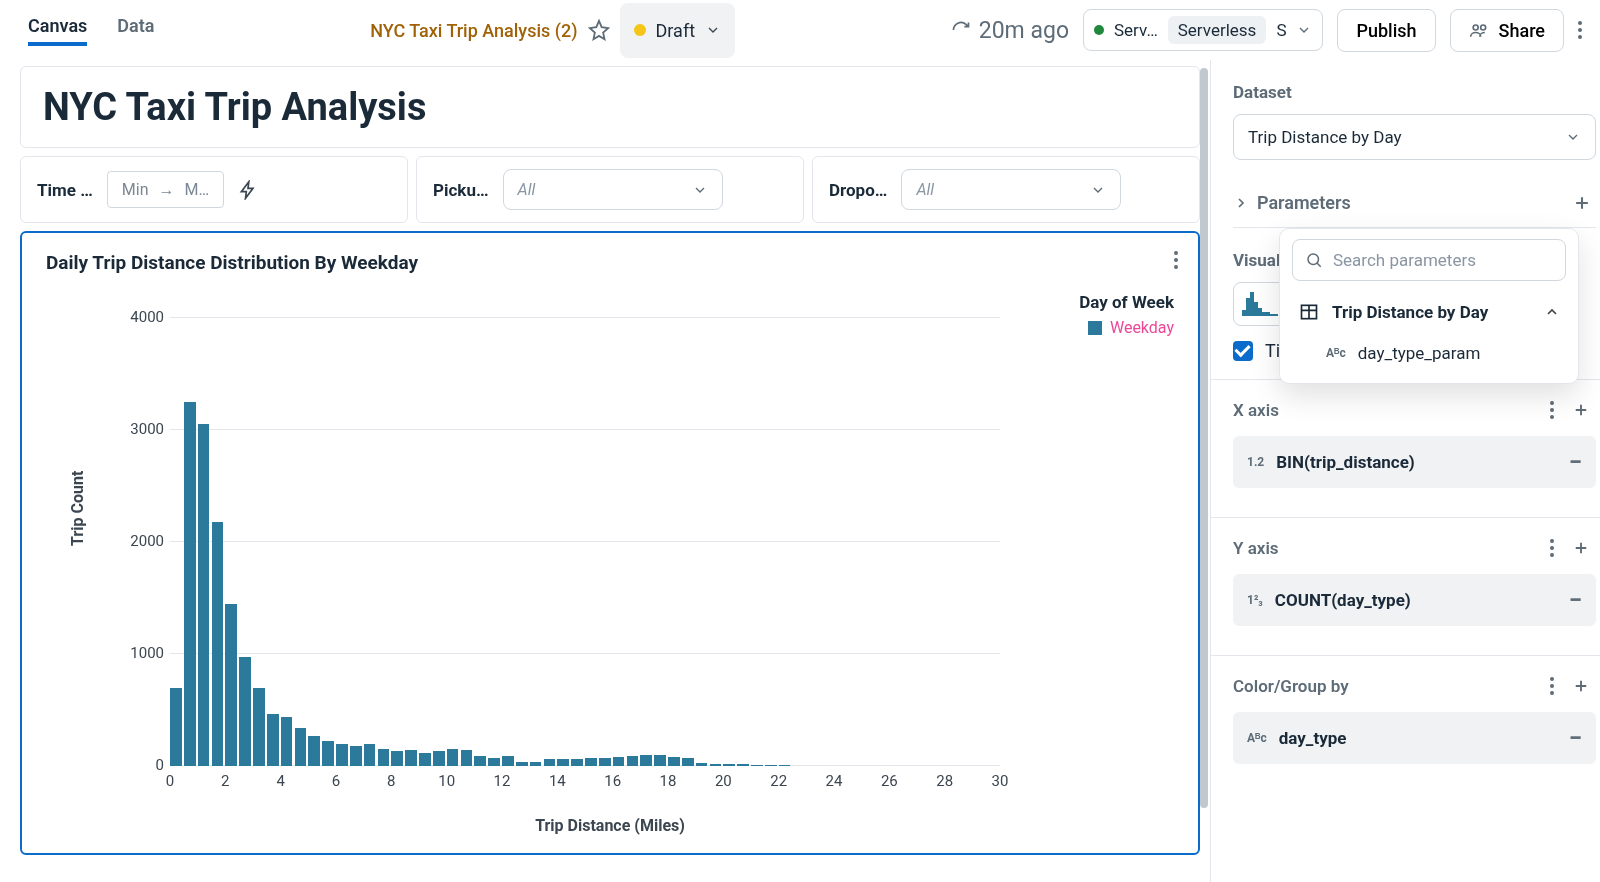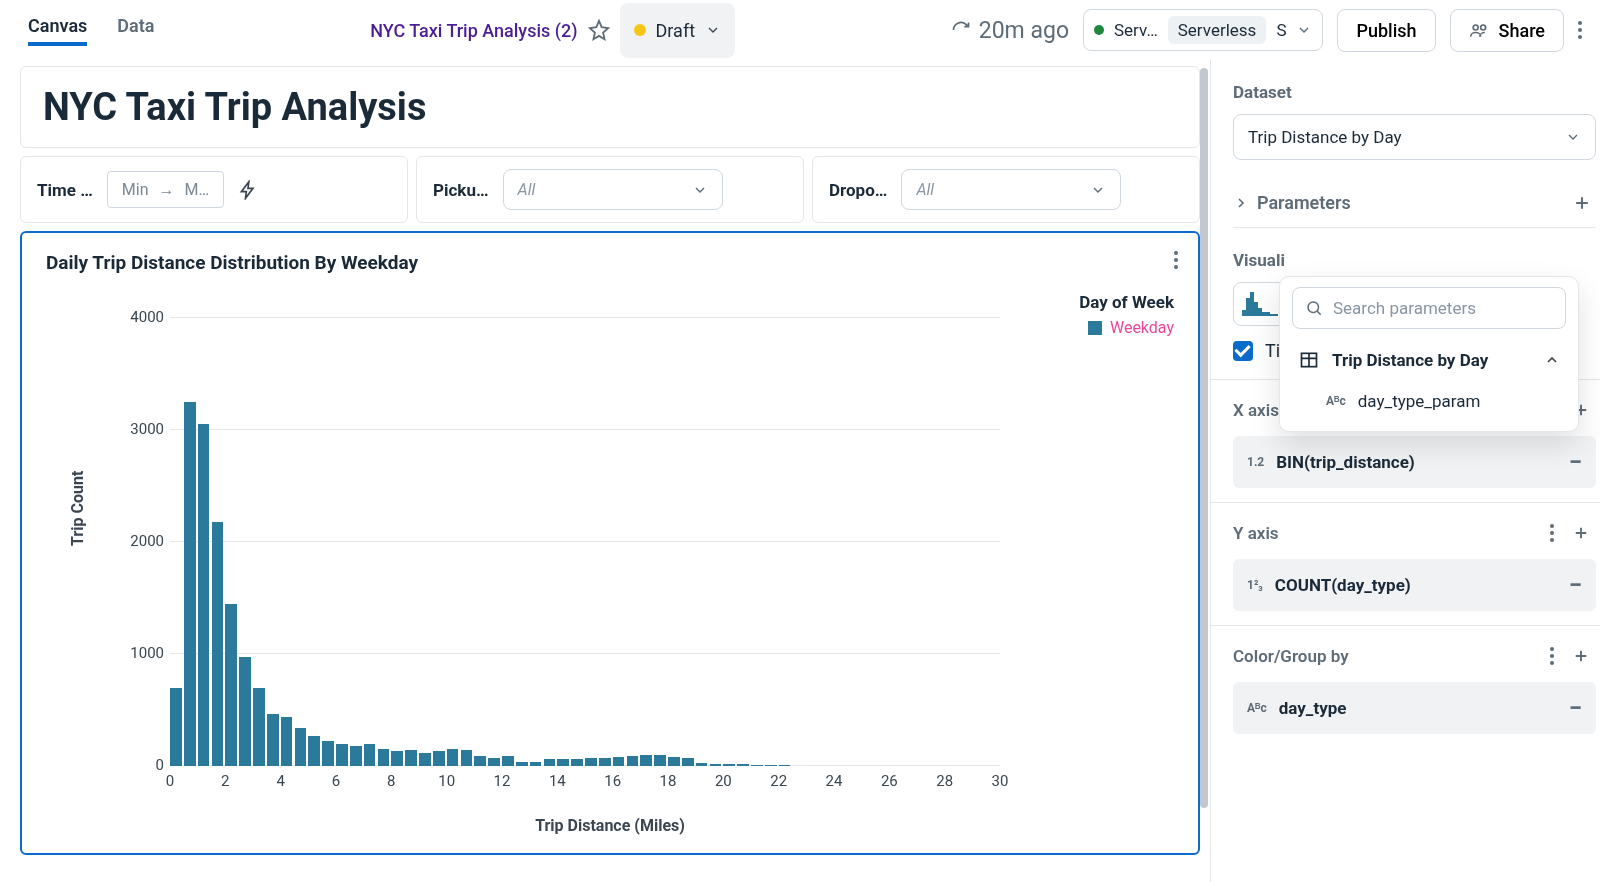--- a/index.html
+++ b/index.html
@@ -2,21 +2,21 @@
 <html><head>
 <meta charset="utf-8">
 <style>
   * { box-sizing: border-box; margin: 0; padding: 0; font-family: -apple-system, BlinkMacSystemFont, "Segoe UI", Roboto, Helvetica, Arial, sans-serif; }
   body { background: #fff; color: #1b2a38; font-size: 14px; width:1600px; height:882px; overflow:hidden; }
   .topbar { display:flex; align-items:center; padding: 10px 18px 10px 28px; gap:14px; height:60px;}
   .tabs { display:flex; gap:30px; }
   .tab { font-size:18px; font-weight:600; color:#5e6c78; padding-bottom:6px; cursor:pointer;}
   .tab.active { color:#1b2a38; border-bottom: 4px solid #0b6bcb; }
   .title-group { display:flex; align-items:center; gap:10px; margin-left:auto; margin-right:auto;}
-  .doc-title { font-size:18px; font-weight:500; color:#4c1d95;}
+  .doc-title { font-size:18px; font-weight:500; color:#a16207;}
   .star { width:22px; height:22px; fill:none; stroke:#5e6c78; stroke-width:2;}
   .pill { display:flex; align-items:center; gap:10px; background:#f0f2f4; border-radius:8px; padding:17px 14px; cursor:pointer;}
   .dot-orange { width:12px; height:12px; border-radius:50%; background:#f5c518;}
   .refresh-group { display:flex; align-items:center; gap:8px; color:#5e6c78; font-size:23px;}
   .right-tools { display:flex; align-items:center; gap:14px;}
   .compute { display:flex; align-items:center; gap:10px; border:1px solid #d0d7de; border-radius:8px; padding:6px 10px; font-size:17px;}
   .compute .dot-green { width:10px; height:10px; background:#1f883d; border-radius:50%;}
   .compute .chip { background:#eef1f4; padding:4px 10px; border-radius:6px;}
   .btn-outline { border:1px solid #d0d7de; border-radius:8px; padding:10px 18px; font-size:18px; background:#fff; cursor:pointer; font-weight:500;}
   .share-btn { display:flex; align-items:center; gap:10px;}
@@ -49,26 +49,26 @@
   .legend-item { display:flex; align-items:center; gap:8px; font-size:16px; color:#ec4899; margin-top:6px; justify-content:flex-end;}
   .legend-swatch { width:14px; height:14px; background:#2b7a9b;}
   
   .side { width:390px; border-left:1px solid #e3e7ec; padding:22px 4px 0 22px; position:relative; overflow:visible;}
   .side h4 { font-size:17px; color:#5e6c78; font-weight:700; margin-bottom:12px;}
   .side-select { border:1px solid #d0d7de; border-radius:8px; padding:12px 14px; display:flex; align-items:center; justify-content:space-between; font-size:17px; margin-bottom:22px;}
   .side-row { display:flex; align-items:center; justify-content:space-between; padding:10px 4px 14px 0; border-bottom:1px solid #e3e7ec;}
   .side-row .label { display:flex; align-items:center; gap:8px; font-size:18px; color:#5e6c78; font-weight:600;}
   .section-hdr { display:flex; align-items:center; justify-content:space-between; padding:20px 6px 16px 0; color:#5e6c78; font-weight:600; font-size:17px;}
   .section-hdr .icons { display:flex; gap:18px;}
-  .field-pill { background:#f0f2f4; border-radius:6px; padding:12px 14px; display:flex; align-items:center; justify-content:space-between; margin-bottom:14px;}
+  .field-pill { background:#f0f2f4; border-radius:6px; padding:12px 14px; display:flex; align-items:center; justify-content:space-between; margin-bottom:29px;}
   .field-pill .lead { display:flex; align-items:center; gap:12px; font-size:17px; font-weight:700;}
   .type-badge { font-size:12px; color:#5e6c78; font-weight:700;}
   .minus { font-size:24px; color:#5e6c78; font-weight:700;}
   .divider { border-top:1px solid #e3e7ec; margin:0 -22px 0 -22px;}
-  .popover { position:absolute; top:168px; left:68px; right:0; background:#fff; border:1px solid #e3e7ec; border-radius:10px; box-shadow:0 12px 30px rgba(0,0,0,0.12); padding:10px 12px; width:300px; z-index:10;margin-top:48px;}
+  .popover { position:absolute; top:168px; left:68px; right:0; background:#fff; border:1px solid #e3e7ec; border-radius:10px; box-shadow:0 12px 30px rgba(0,0,0,0.12); padding:10px 12px; width:300px; z-index:10;}
   .pop-search { border:1px solid #d0d7de; border-radius:8px; padding:10px 12px; display:flex; align-items:center; gap:10px; color:#8a96a3; font-size:17px; margin-bottom:10px;}
   .pop-row { display:flex; align-items:center; gap:12px; padding:10px 6px; font-size:17px;}
   .pop-row.bold { font-weight:700; justify-content:space-between;}
   .ico { width:22px; height:22px; display:inline-flex; align-items:center; justify-content:center;color:#5e6c78;}
   .title-check { display:flex; align-items:center; gap:12px; font-size:18px; margin-bottom:18px;}
   .title-check .cbx { width:20px; height:20px; background:#0b6bcb; border-radius:4px; position:relative;}
   .title-check .cbx::after { content:""; position:absolute; left:5px; top:1px; width:6px; height:11px; border:solid #fff; border-width:0 3px 3px 0; transform:rotate(45deg);}
   .chev { width:16px; height:16px;}
   svg.icon { stroke:#5e6c78; fill:none; stroke-width:2;}
   .vis-thumb { border:1px solid #d0d7de; border-radius:8px; width:54px; height:44px; padding:6px; margin-bottom:14px;}

